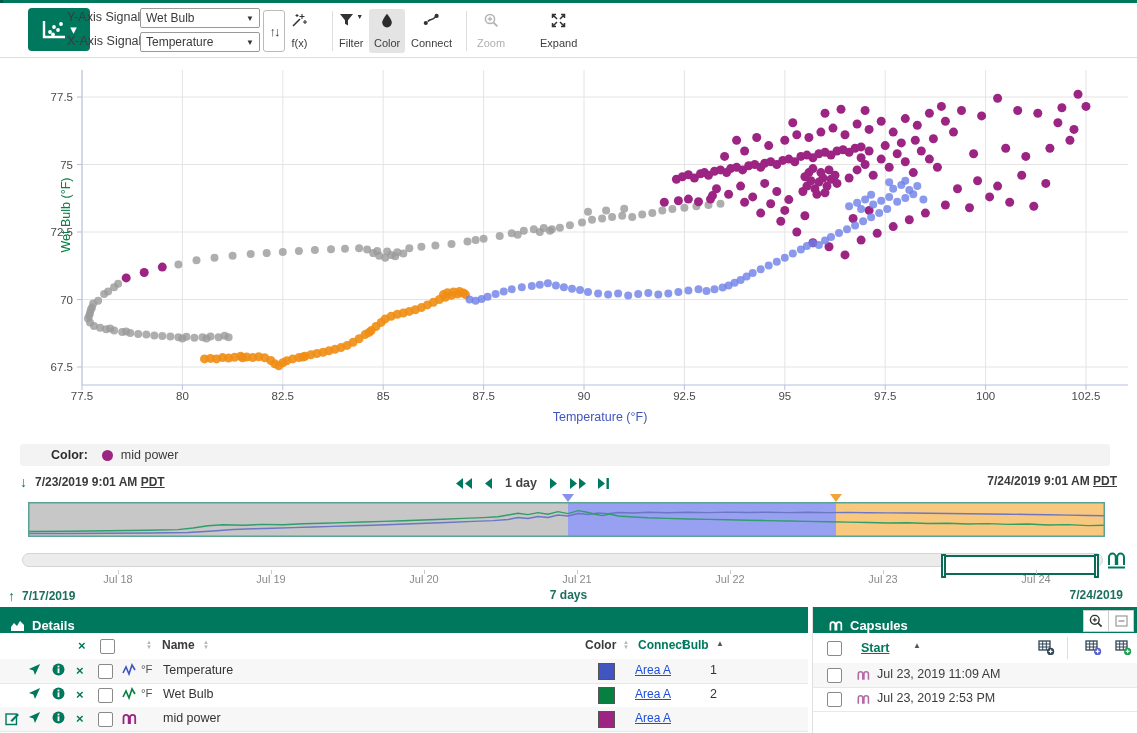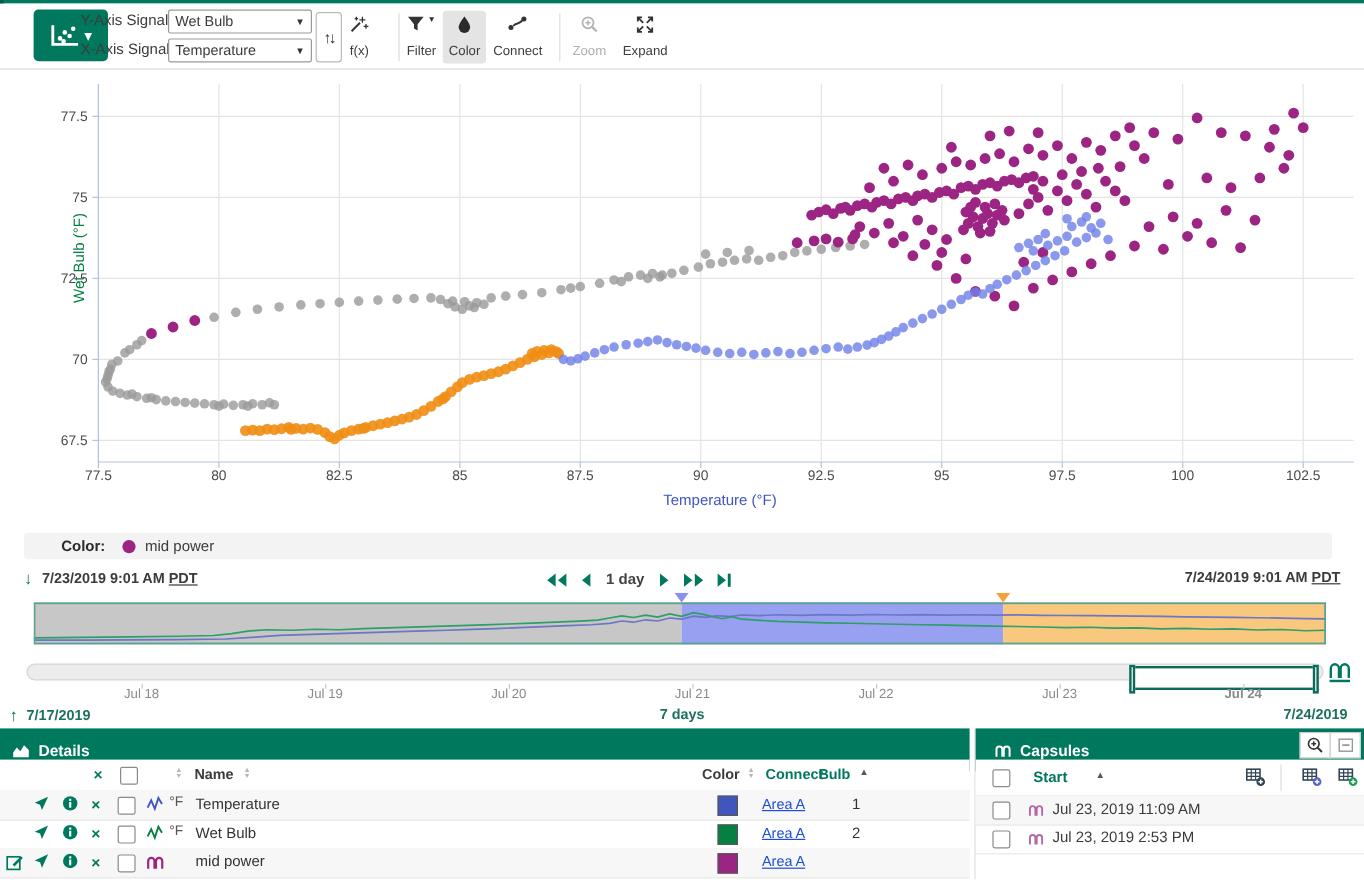--- a/index.html
+++ b/index.html
@@ -162,21 +162,21 @@
 
   <div class="tb-item disabled" style="left:472px;">
     <svg width="15" height="15" viewBox="0 0 15 15">
       <circle cx="6" cy="6" r="4.6" stroke="#b3b3b3" stroke-width="1.5" fill="none"></circle>
       <path d="M6 3.8 V8.2 M3.8 6 H8.2" stroke="#b3b3b3" stroke-width="1.3"></path>
       <path d="M9.4 9.4 L13.3 13.3" stroke="#b3b3b3" stroke-width="1.8"></path>
     </svg>
     <span class="lbl">Zoom</span>
   </div>
 
-  <div class="tb-item" style="left:514px;">
+  <div class="tb-item" style="left:535px;">
     <svg width="15" height="15" viewBox="0 0 15 15">
       <path d="M1.5 5 V1.5 H5 M1.5 1.5 L6 6 M13.5 5 V1.5 H10 M13.5 1.5 L9 6 M1.5 10 V13.5 H5 M1.5 13.5 L6 9 M13.5 10 V13.5 H10 M13.5 13.5 L9 9" stroke="#333" stroke-width="1.5" fill="none"></path>
     </svg>
     <span class="lbl">Expand</span>
   </div>
 </div>
 
 <div class="abs" id="chart">
   <svg id="scatter-svg" width="1137" height="386">
       <line class="grid" x1="82" y1="12" x2="82" y2="327"></line>
@@ -690,21 +690,21 @@
     <span class="day-lb" style="left: 271px;">Jul 19</span>
     <span class="day-tick" style="left: 424px;"></span>
     <span class="day-lb" style="left: 424px;">Jul 20</span>
     <span class="day-tick" style="left: 577px;"></span>
     <span class="day-lb" style="left: 577px;">Jul 21</span>
     <span class="day-tick" style="left: 730px;"></span>
     <span class="day-lb" style="left: 730px;">Jul 22</span>
     <span class="day-tick" style="left: 883px;"></span>
     <span class="day-lb" style="left: 883px;">Jul 23</span>
     <span class="day-tick" style="left: 1036px;"></span>
-    <span class="day-lb" style="left: 1036px; font-weight: bold;">Jul 24</span>
+    <span class="day-lb" style="left: 1036px;">Jul 24</span>
   </div>
 <div class="abs" id="dates-row">
   <div class="abs" style="left:8px;top:0;display:flex;align-items:center;gap:7px;">
     <span class="garrow">↑</span>
     <span>7/17/2019</span>
   </div>
   <div class="abs" style="left:0;right:0;top:0;text-align:center;">
     <span>7 days</span>
   </div>
   <div class="abs" style="right:14px;top:0;">
@@ -825,21 +825,21 @@
     <div class="cap-btn" style="left:295px;">
       <svg width="13" height="12" viewBox="0 0 13 12">
         <rect x="1" y="1" width="11" height="10" stroke="#999" fill="#fff" stroke-width="1.2"></rect>
         <path d="M3.5 6 H9.5" stroke="#999" stroke-width="1.4"></path>
       </svg>
     </div>
   </div>
 
   <div class="colhead" style="height:30px;">
     <span class="cb" style="left:14px;top:8px;"></span>
-    <span class="start-col" style="left:48px;top:8px;">Start</span>
+    <span class="start-col" style="left:48px;top:8px;text-decoration:underline;">Start</span>
     <span class="sort-asc" style="left:100px;top:8px;">▲</span>
     <span style="left:225px;top:7px;">
       <svg width="17" height="16" viewBox="0 0 17 16">
           <rect x="1" y="1" width="11" height="9" stroke="#2f4456" fill="none" stroke-width="1.3"></rect>
           <path d="M1 4 H12 M1 7 H12 M4.7 1 V10 M8.3 1 V10" stroke="#2f4456" stroke-width="1"></path>
           <circle cx="12.6" cy="11.4" r="3.6" fill="#2f4456"></circle>
           <path d="M12.6 9.5 V13.3 M10.7 11.4 H14.5" stroke="#fff" stroke-width="1.2"></path>
         </svg></span>
     <span style="position:absolute;left:254px;top:4px;width:1px;height:22px;background:#ddd;"></span>
     <span style="left:272px;top:7px;">

